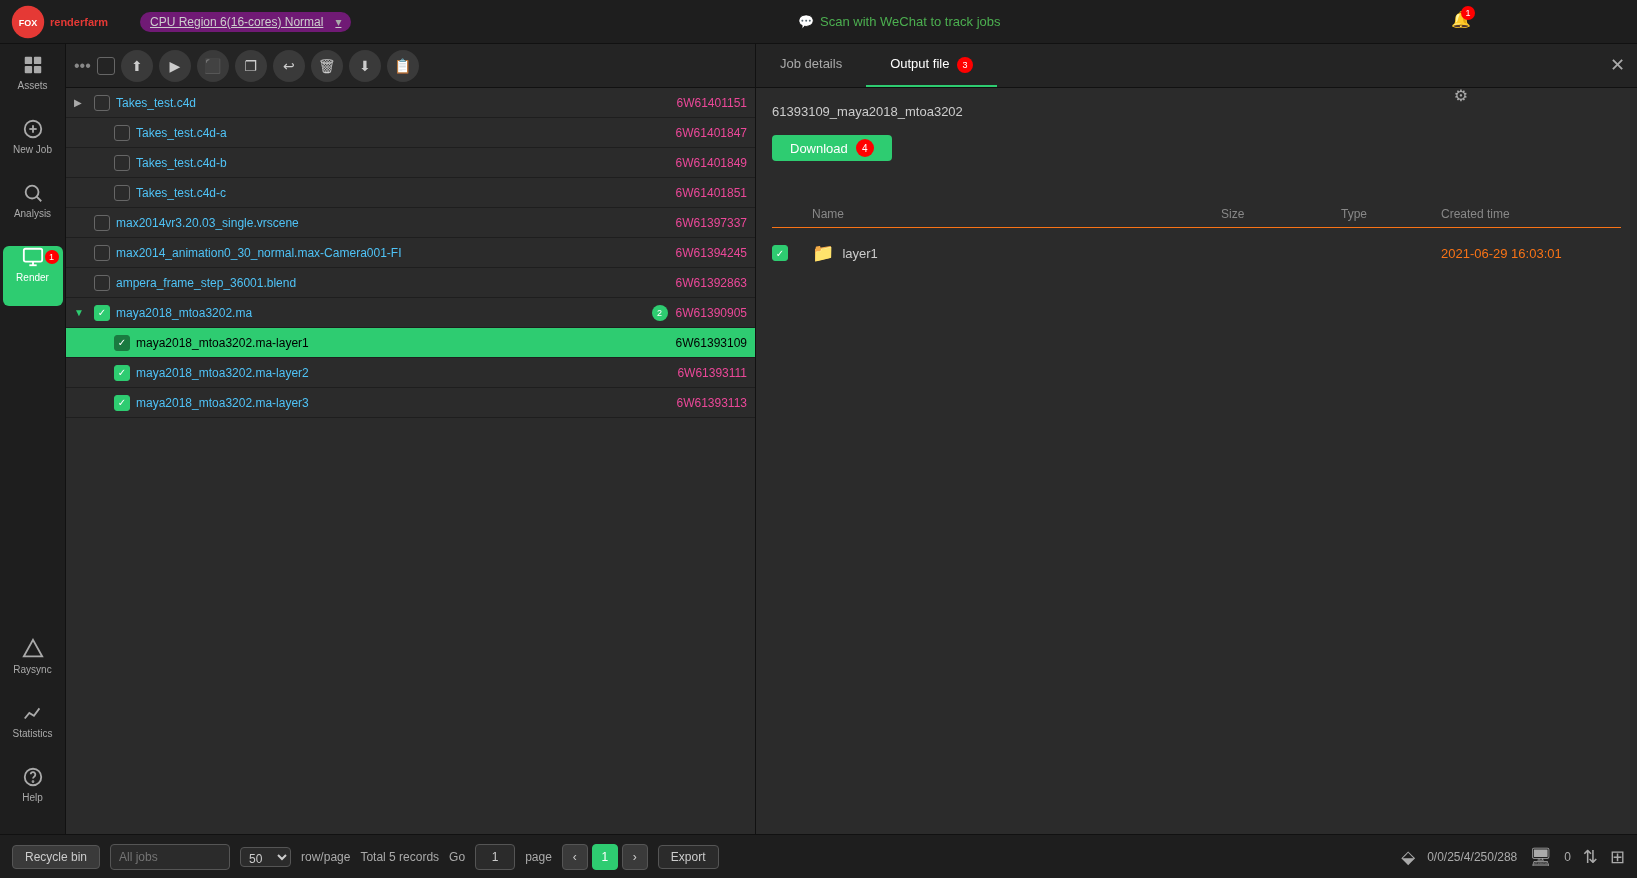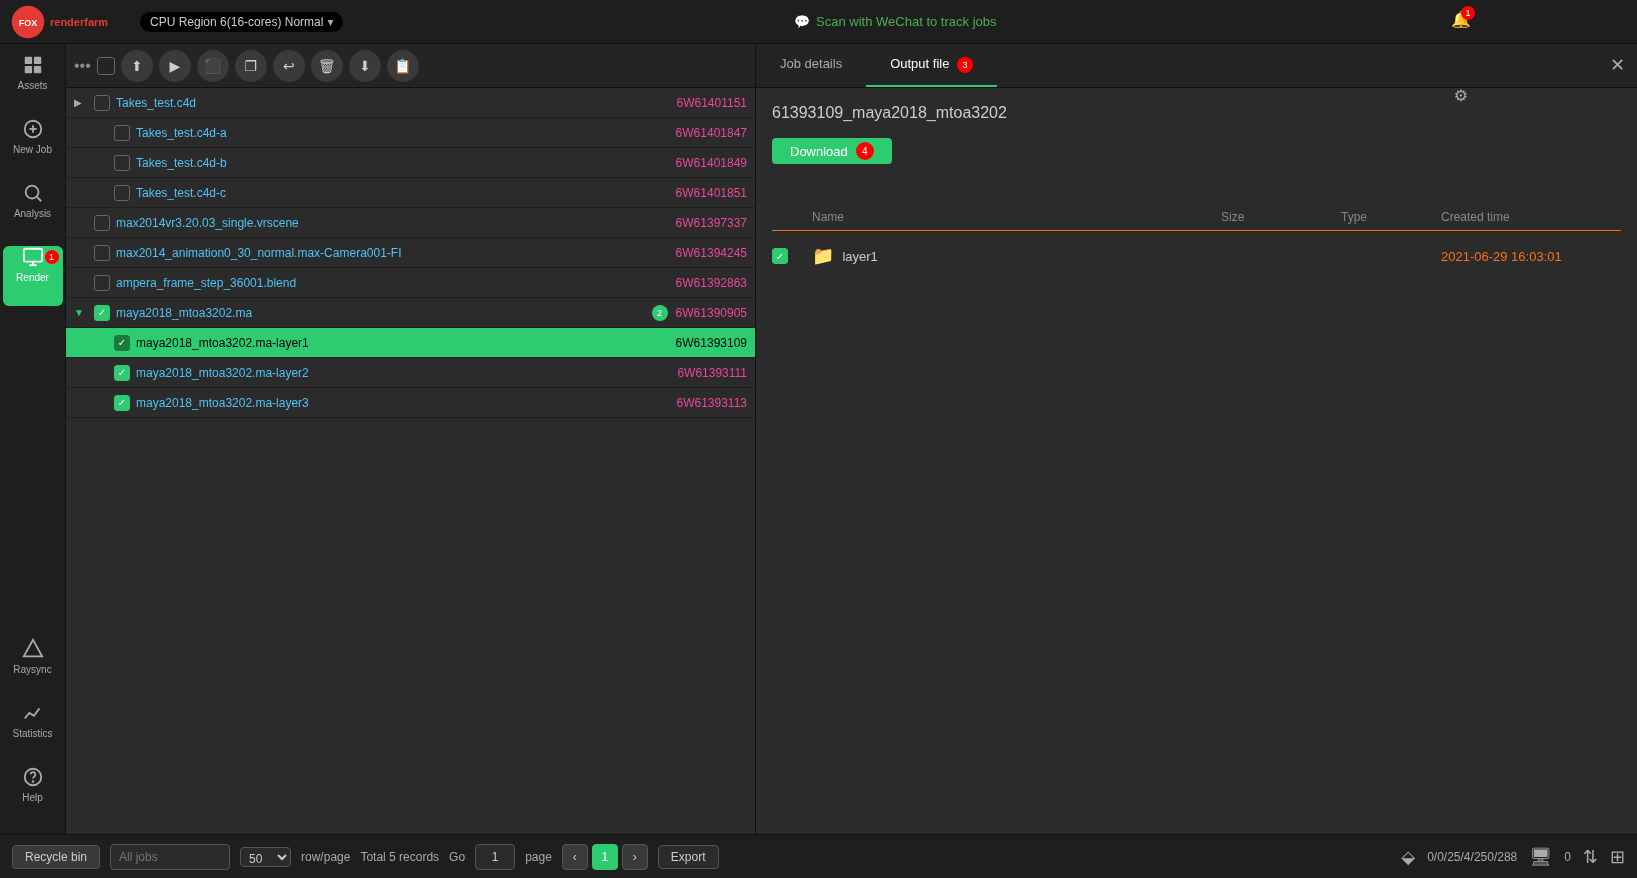--- a/index.html
+++ b/index.html
@@ -2,21 +2,21 @@
 <html><head>
   <meta charset="utf-8">
   <style>
     * { box-sizing: border-box; margin: 0; padding: 0; }
     body { background: #2b2b2b; color: #ccc; font-family: Arial, sans-serif; font-size: 13px; width: 1637px; height: 878px; overflow: hidden; }
 
     
     .header { display: flex; align-items: center; background: #1e1e1e; height: 44px; padding: 0 10px; gap: 10px; border-bottom: 1px solid #111; }
     .logo { display: flex; align-items: center; gap: 4px; min-width: 120px; }
     .logo-icon { width: 36px; height: 36px; }
-    .cpu-badge { background: #000000; border-radius: 12px; padding: 3px 10px; font-size: 12px; color: #ccc; display: flex; align-items: center; gap: 4px; }
+    .cpu-badge { background: #701a75; border-radius: 12px; padding: 3px 10px; font-size: 12px; color: #ccc; display: flex; align-items: center; gap: 12px; text-decoration: underline; }
     .cpu-badge .dropdown-arrow { color: #aaa; }
     .wechat-scan { flex: 1; text-align: center; color: #4caf50; font-size: 13px; display: flex; align-items: center; justify-content: center; gap: 6px; }
     .header-right { display: flex; align-items: flex-start; gap: 10px; flex-direction: column; }
     .search-box { background: #333; border: 1px solid #555; border-radius: 4px; padding: 4px 8px; color: #ccc; width: 180px; height: 28px; }
     .client-download-btn { background: transparent; border: 1px solid #aaa; border-radius: 4px; padding: 4px 12px; color: #ccc; cursor: pointer; font-size: 12px; }
     .header-icon { width: 28px; height: 28px; display: flex; align-items: center; justify-content: center; color: #aaa; font-size: 16px; cursor: pointer; position: relative; }
     .badge-red { position: absolute; top: 0; right: 0; background: red; color: white; border-radius: 50%; width: 14px; height: 14px; font-size: 9px; display: flex; align-items: center; justify-content: center; }
     .avatar-circle { width: 28px; height: 28px; border-radius: 50%; background: #777; display: flex; align-items: center; justify-content: center; color: white; font-size: 13px; font-weight: bold; }
 
     
@@ -51,21 +51,21 @@
     .job-row.selected .job-id { color: #000; }
     .badge-green-small { background: #2ecc71; color: white; border-radius: 50%; width: 16px; height: 16px; font-size: 9px; display: inline-flex; align-items: center; justify-content: center; margin-left: 4px; }
 
     
     .right-panel { flex: 1; background: #2b2b2b; display: flex; flex-direction: column; }
     .tabs { display: flex; background: #242424; border-bottom: 1px solid #111; }
     .tab { padding: 12px 24px; cursor: pointer; color: #aaa; font-size: 13px; border-bottom: 2px solid transparent; position: relative; }
     .tab.active { color: white; border-bottom: 2px solid #2ecc71; }
     .tab-badge { background: red; color: white; border-radius: 50%; width: 16px; height: 16px; font-size: 9px; display: inline-flex; align-items: center; justify-content: center; margin-left: 4px; }
     .panel-content { flex: 1; padding: 16px; overflow-y: auto; }
-    .panel-title { color: #ccc; margin-bottom: 16px; font-size: 16px; }
+    .panel-title { color: #ccc; margin-bottom: 16px; font-size: 13px; }
     .download-btn { background: #2ecc71; color: white; border: none; border-radius: 4px; padding: 4px 18px; cursor: pointer; font-size: 13px; display: flex; align-items: center; gap: 8px; margin-bottom: 20px; }
     .badge-num { background: red; color: white; border-radius: 50%; width: 18px; height: 18px; font-size: 10px; display: inline-flex; align-items: center; justify-content: center; }
     .file-table { width: 100%; }
     .file-table-header { display: flex; color: #888; font-size: 12px; padding: 6px 0; border-bottom: 1px solid #f97316; margin-bottom: 8px; }
     .file-table-header .col-check { width: 40px; }
     .file-table-header .col-name { flex: 1; }
     .file-table-header .col-size { width: 120px; }
     .file-table-header .col-type { width: 100px; }
     .file-table-header .col-created { width: 180px; }
     .file-row { display: flex; align-items: center; padding: 6px 0; }

